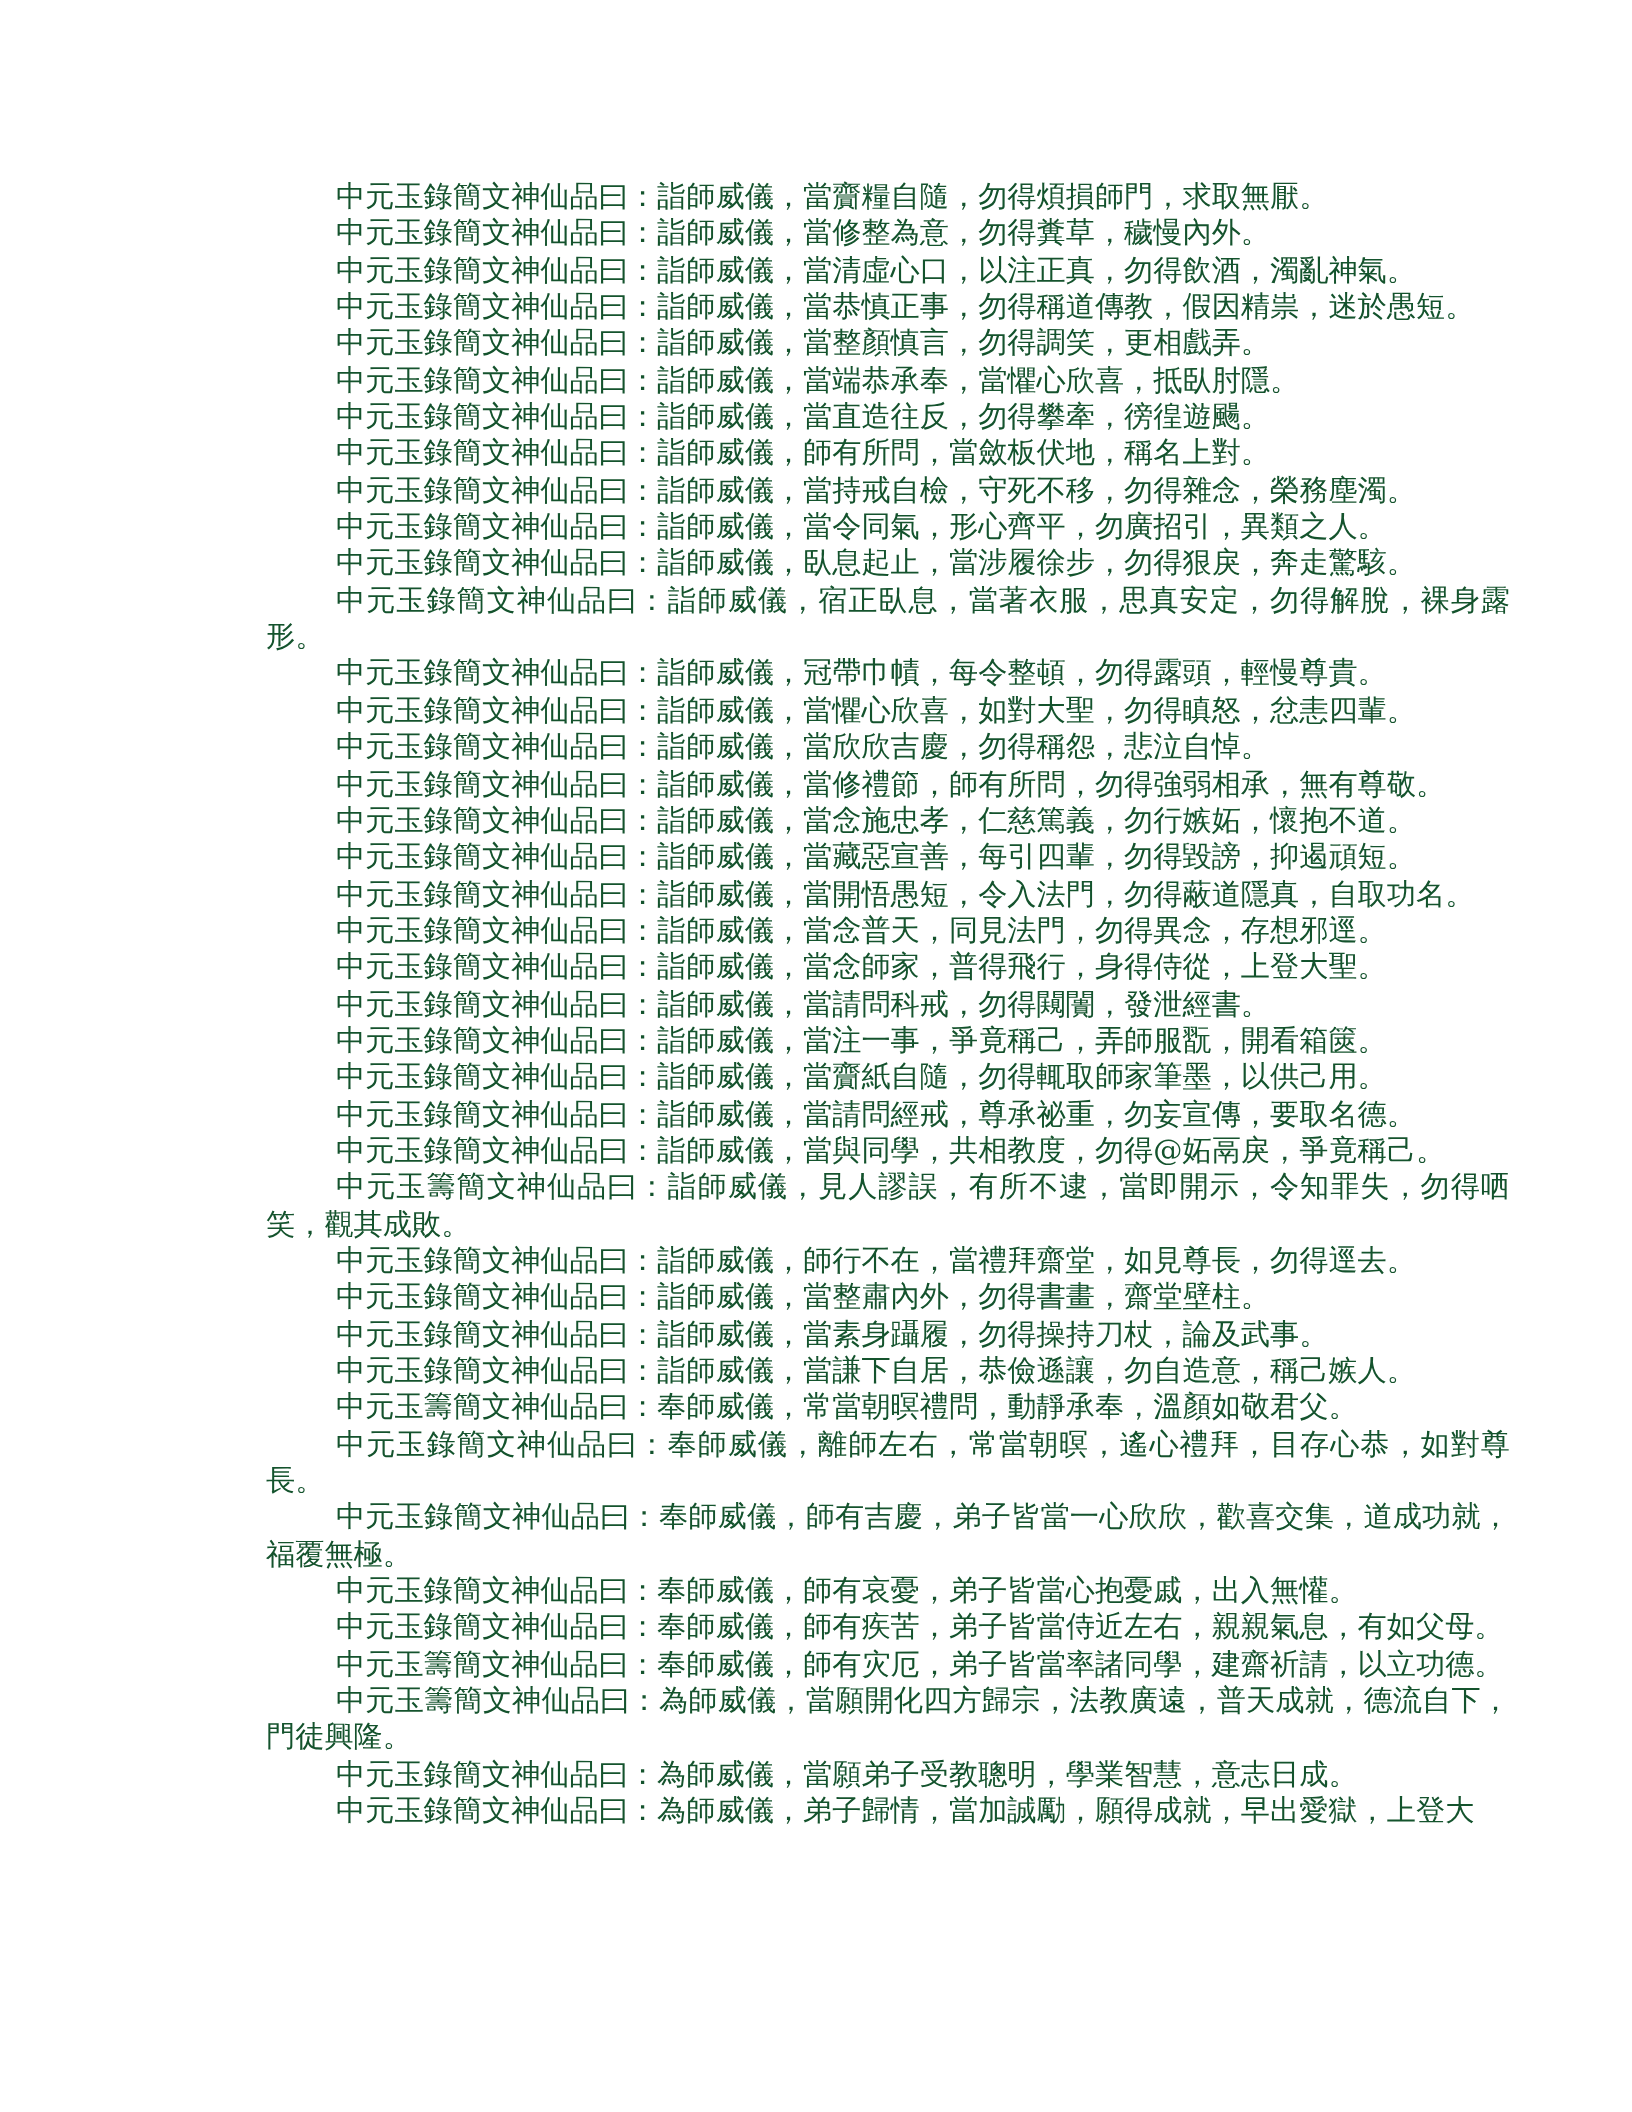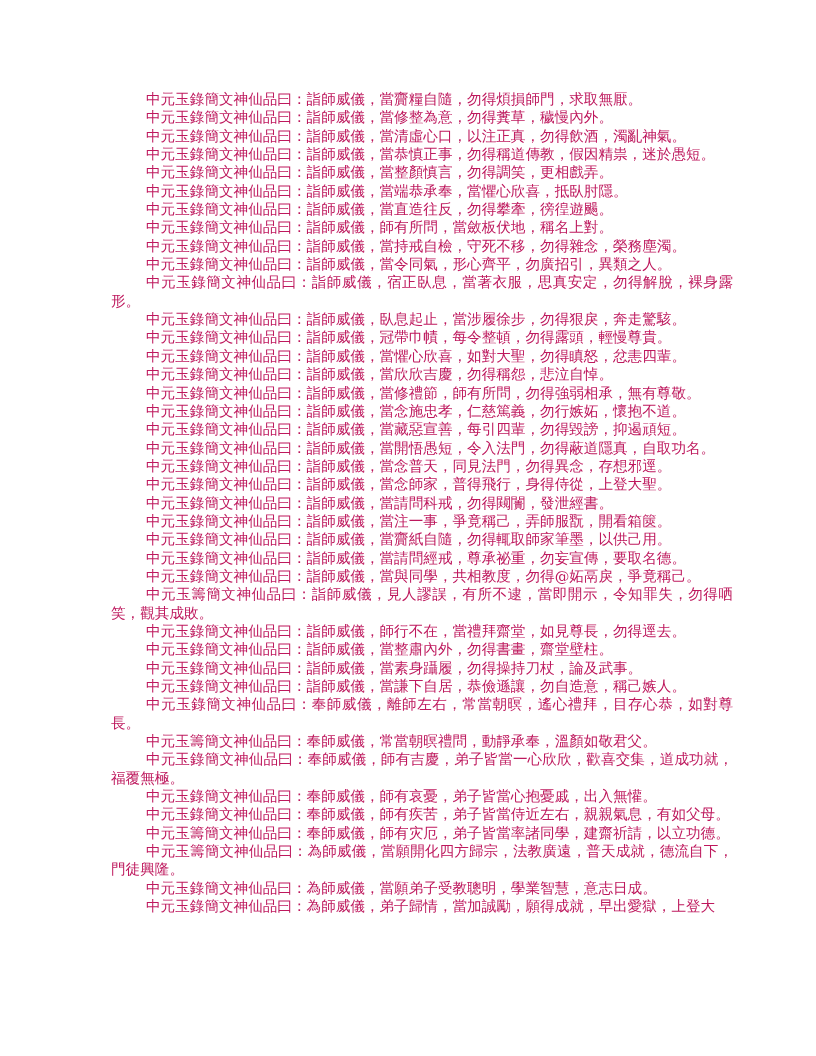--- a/index.html
+++ b/index.html
@@ -40,21 +40,21 @@
   }
   .scripture-line .prefix,
   .scripture-line .body {
     white-space: normal;
   }
 </style>
 </head>
 <body style="background: rgb(255, 255, 255);">
 
 <div class="page">
-  <div class="text-block" style="color: #be185d;">
+  <div class="text-block" style="color: #14532d; margin-left: 22px;">
 
   <p class="scripture-line"><span class="prefix">中元玉錄簡文神仙品曰：</span><span class="body">詣師威儀，當齎糧自隨，勿得煩損師門，求取無厭。</span></p>
 
   <p class="scripture-line"><span class="prefix">中元玉錄簡文神仙品曰：</span><span class="body">詣師威儀，當修整為意，勿得糞草，穢慢內外。</span></p>
 
 
   <p class="scripture-line"><span class="prefix">中元玉錄簡文神仙品曰：</span><span class="body">詣師威儀，當清虛心口，以注正真，勿得飲酒，濁亂神氣。</span></p>
 
   <p class="scripture-line"><span class="prefix">中元玉錄簡文神仙品曰：</span><span class="body">詣師威儀，當恭慎正事，勿得稱道傳教，假因精祟，迷於愚短。</span></p>
 
@@ -63,23 +63,23 @@
   <p class="scripture-line"><span class="prefix">中元玉錄簡文神仙品曰：</span><span class="body">詣師威儀，當端恭承奉，當懼心欣喜，抵臥肘隱。</span></p>
 
   <p class="scripture-line"><span class="prefix">中元玉錄簡文神仙品曰：</span><span class="body">詣師威儀，當直造往反，勿得攀牽，徬徨遊颺。</span></p>
 
   <p class="scripture-line"><span class="prefix">中元玉錄簡文神仙品曰：</span><span class="body">詣師威儀，師有所問，當斂板伏地，稱名上對。</span></p>
 
   <p class="scripture-line"><span class="prefix">中元玉錄簡文神仙品曰：</span><span class="body">詣師威儀，當持戒自檢，守死不移，勿得雜念，榮務塵濁。</span></p>
 
   <p class="scripture-line"><span class="prefix">中元玉錄簡文神仙品曰：</span><span class="body">詣師威儀，當令同氣，形心齊平，勿廣招引，異類之人。</span></p>
 
+  <p class="scripture-line"><span class="prefix">中元玉錄簡文神仙品曰：</span><span class="body">詣師威儀，臥息起止，當涉履徐步，勿得狠戾，奔走驚駭。</span></p>
+
   <p class="scripture-line"><span class="prefix">中元玉錄簡文神仙品曰：</span><span class="body">詣師威儀，宿正臥息，當著衣服，思真安定，勿得解脫，裸身露形。</span></p>
-
-  <p class="scripture-line"><span class="prefix">中元玉錄簡文神仙品曰：</span><span class="body">詣師威儀，臥息起止，當涉履徐步，勿得狠戾，奔走驚駭。</span></p>
 
   <p class="scripture-line"><span class="prefix">中元玉錄簡文神仙品曰：</span><span class="body">詣師威儀，冠帶巾幘，每令整頓，勿得露頭，輕慢尊貴。</span></p>
 
   <p class="scripture-line"><span class="prefix">中元玉錄簡文神仙品曰：</span><span class="body">詣師威儀，當懼心欣喜，如對大聖，勿得瞋怒，忿恚四輩。</span></p>
 
   <p class="scripture-line"><span class="prefix">中元玉錄簡文神仙品曰：</span><span class="body">詣師威儀，當欣欣吉慶，勿得稱怨，悲泣自悼。</span></p>
 
   <p class="scripture-line"><span class="prefix">中元玉錄簡文神仙品曰：</span><span class="body">詣師威儀，當修禮節，師有所問，勿得強弱相承，無有尊敬。</span></p>
 
   <p class="scripture-line"><span class="prefix">中元玉錄簡文神仙品曰：</span><span class="body">詣師威儀，當念施忠孝，仁慈篤義，勿行嫉妬，懷抱不道。</span></p>
@@ -106,23 +106,23 @@
   <p class="scripture-line"><span class="prefix">中元玉籌簡文神仙品曰：</span><span class="body">詣師威儀，見人謬誤，有所不逮，當即開示，令知罪失，勿得哂笑，觀其成敗。</span></p>
 
   <p class="scripture-line"><span class="prefix">中元玉錄簡文神仙品曰：</span><span class="body">詣師威儀，師行不在，當禮拜齋堂，如見尊長，勿得逕去。</span></p>
 
   <p class="scripture-line"><span class="prefix">中元玉錄簡文神仙品曰：</span><span class="body">詣師威儀，當整肅內外，勿得書畫，齋堂壁柱。</span></p>
 
   <p class="scripture-line"><span class="prefix">中元玉錄簡文神仙品曰：</span><span class="body">詣師威儀，當素身躡履，勿得操持刀杖，論及武事。</span></p>
 
   <p class="scripture-line"><span class="prefix">中元玉錄簡文神仙品曰：</span><span class="body">詣師威儀，當謙下自居，恭儉遜讓，勿自造意，稱己嫉人。</span></p>
 
+  <p class="scripture-line"><span class="prefix">中元玉籌簡文神仙品曰：</span><span class="body">奉師威儀，常當朝暝禮問，動靜承奉，溫顏如敬君父。</span></p>
+
   <p class="scripture-line"><span class="prefix">中元玉錄簡文神仙品曰：</span><span class="body">奉師威儀，離師左右，常當朝暝，遙心禮拜，目存心恭，如對尊長。</span></p>
-
-  <p class="scripture-line"><span class="prefix">中元玉籌簡文神仙品曰：</span><span class="body">奉師威儀，常當朝暝禮問，動靜承奉，溫顏如敬君父。</span></p>
 
   <p class="scripture-line"><span class="prefix">中元玉錄簡文神仙品曰：</span><span class="body">奉師威儀，師有吉慶，弟子皆當一心欣欣，歡喜交集，道成功就，福覆無極。</span></p>
 
   <p class="scripture-line"><span class="prefix">中元玉錄簡文神仙品曰：</span><span class="body">奉師威儀，師有哀憂，弟子皆當心抱憂戚，出入無懽。</span></p>
 
   <p class="scripture-line"><span class="prefix">中元玉錄簡文神仙品曰：</span><span class="body">奉師威儀，師有疾苦，弟子皆當侍近左右，親親氣息，有如父母。</span></p>
 
   <p class="scripture-line"><span class="prefix">中元玉籌簡文神仙品曰：</span><span class="body">奉師威儀，師有灾厄，弟子皆當率諸同學，建齋祈請，以立功德。</span></p>
 
   <p class="scripture-line"><span class="prefix">中元玉籌簡文神仙品曰：</span><span class="body">為師威儀，當願開化四方歸宗，法教廣遠，普天成就，德流自下，門徒興隆。</span></p>

